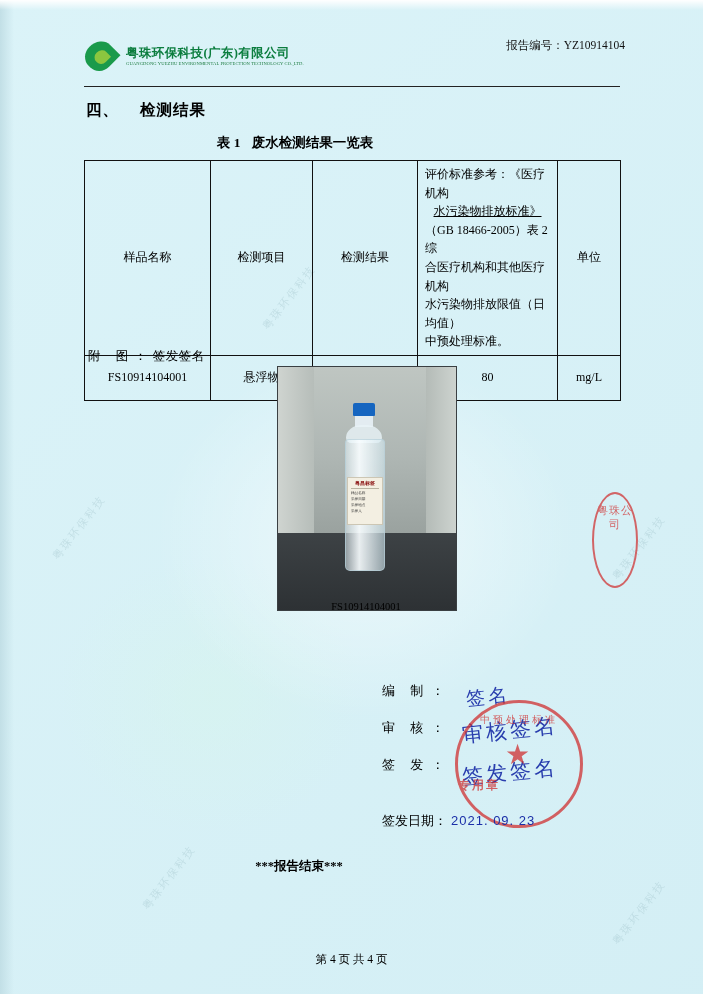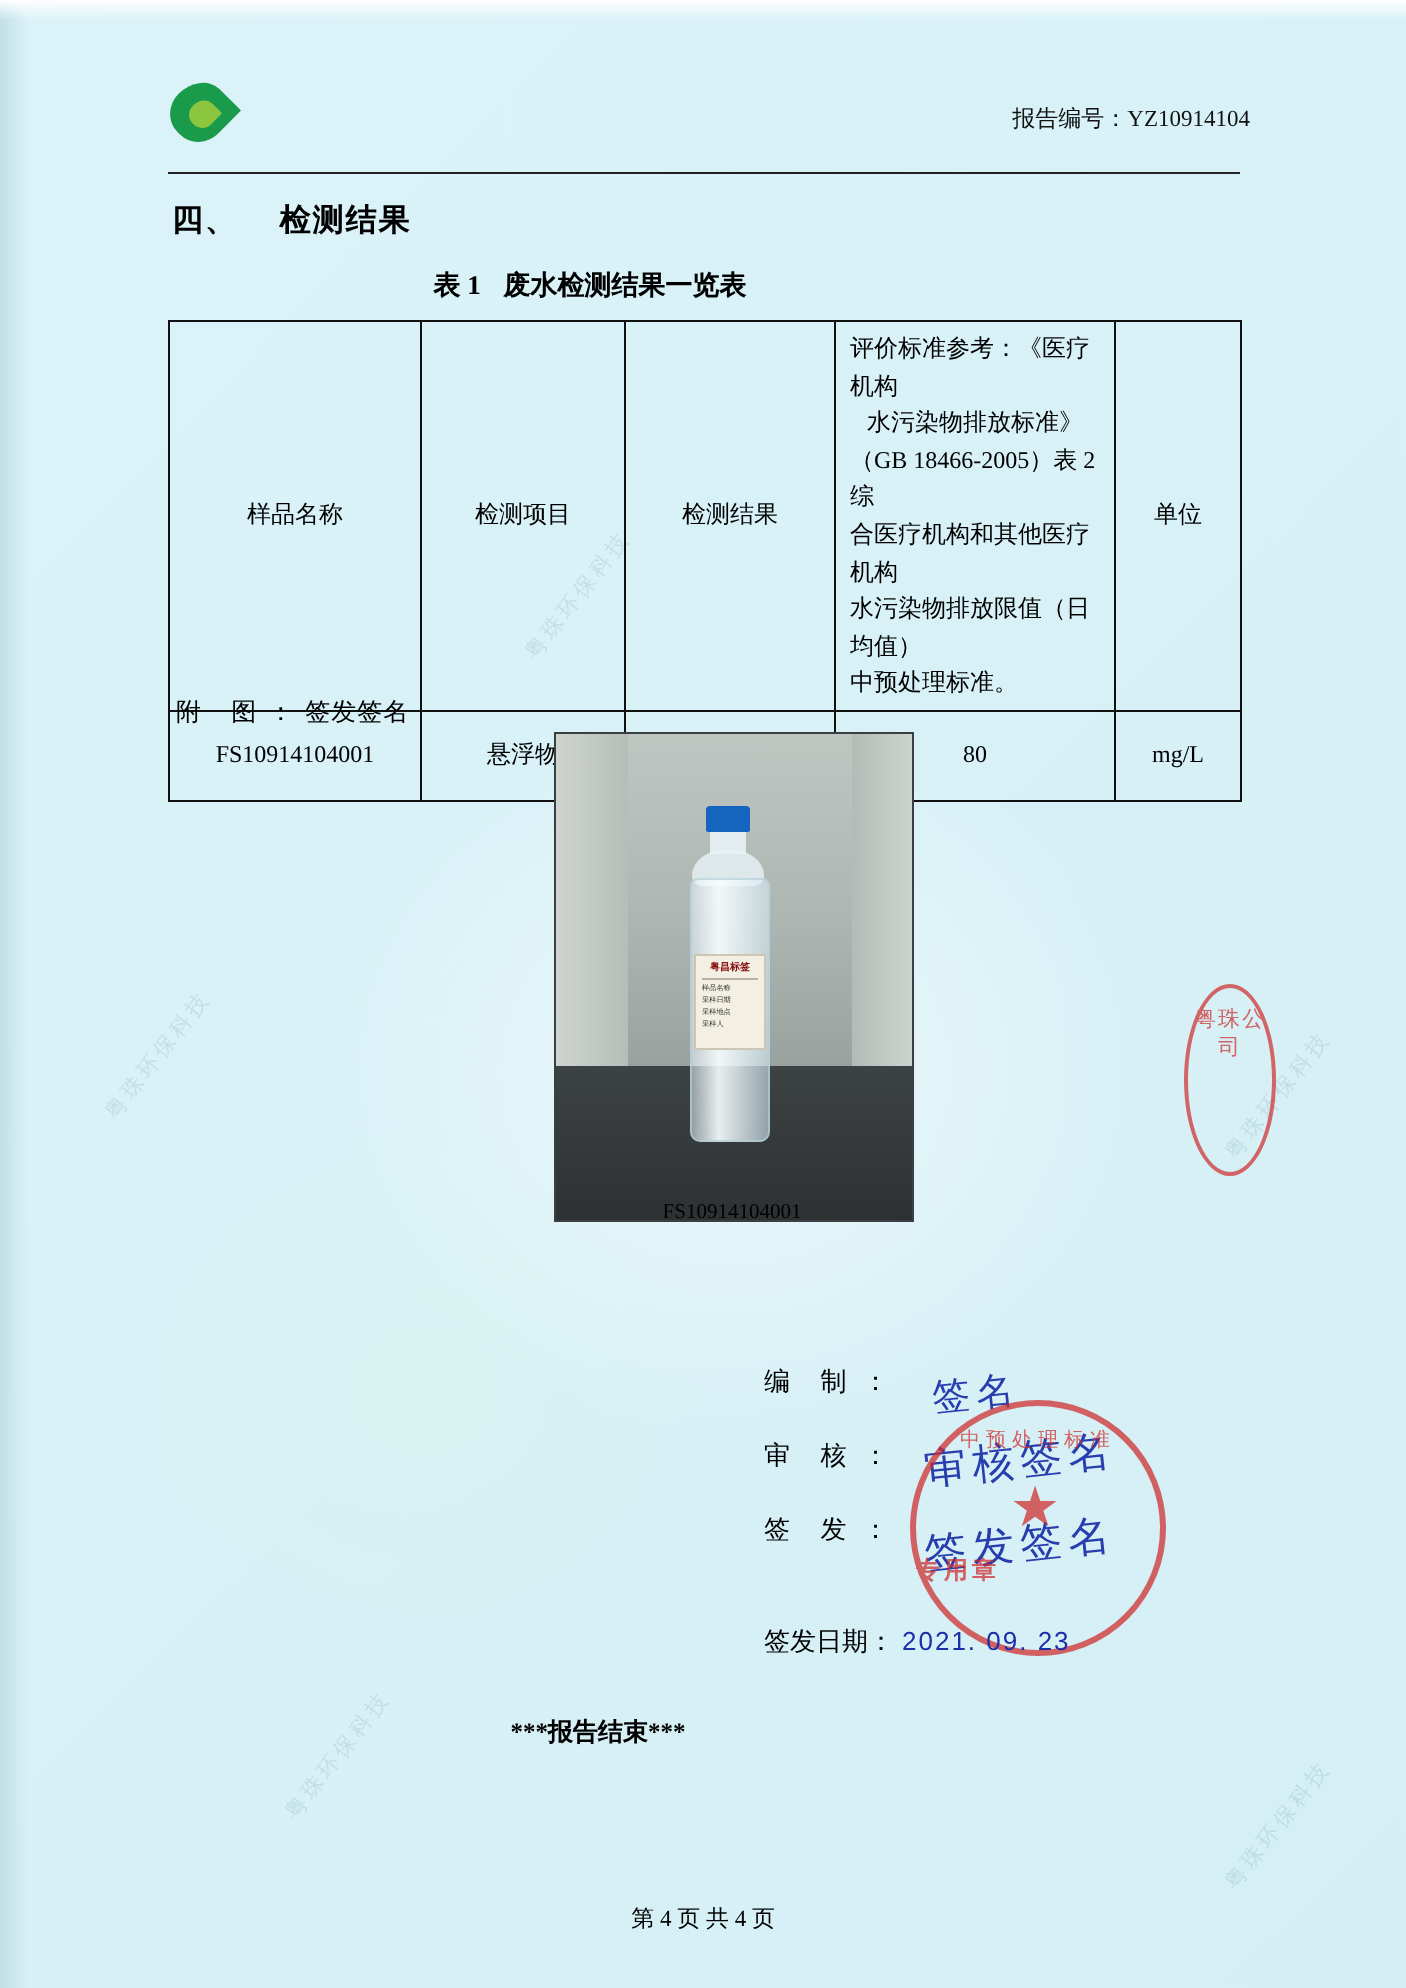--- a/index.html
+++ b/index.html
@@ -94,21 +94,21 @@
   }
   .logo-en {
     font-size: 4.6px;
     color: #1a7a3e;
     letter-spacing: 0.1px;
     white-space: nowrap;
     margin-top: 2px;
   }
   .report-no {
     position: absolute;
-    right: 78px; top: 14px;
+    right: 78px; top: 0;
     font-size: 11.5px;
     color: #111;
     white-space: nowrap;
     font-family: "Liberation Serif", "DejaVu Serif", serif;
   }
   .header-rule {
     position: absolute;
     left: 84px; top: 48px;
     width: 536px;
     height: 1px;
@@ -158,21 +158,21 @@
     height: 122px;
     font-size: 12px;
   }
   .tbl .std-cell {
     text-align: left;
     padding: 4px 7px;
     line-height: 1.55;
     font-size: 10.6px;
   }
   .tbl .std-cell .ln { display: block; }
-  .tbl .std-cell .ln.c { text-align: center; }
+  .tbl .std-cell .ln.c { text-align: center; text-decoration: underline; }
   .tbl .data-row td {
     height: 36px;
     font-size: 12px;
   }
   .col1 { width: 126px; }
   .col2 { width: 102px; }
   .col3 { width: 105px; }
   .col4 { width: 140px; }
   .col5 { width: 63px; }
 
@@ -426,20 +426,24 @@
     <div class="wm wm2">粤珠环保科技</div>
     <div class="wm wm3">粤珠环保科技</div>
     <div class="wm wm4">粤珠环保科技</div>
     <div class="wm wm5">粤珠环保科技</div>
 
     <div class="header">
       <div class="logo-wrap">
         <div class="logo-mark">
           <div class="drop"></div>
           <div class="drop-inner"></div>
+        </div>
+        <div class="logo-text">
+          <div class="logo-cn">粤珠环保科技(广东)有限公司</div>
+          <div class="logo-en">GUANGDONG YUEZHU ENVIRONMENTAL PROTECTION TECHNOLOGY CO.,LTD.</div>
         </div>
       </div>
       <div class="report-no">报告编号：YZ10914104</div>
       <div class="header-rule"></div>
     </div>
 
     <div class="section-title">
       <span class="num">四、</span>
       <span>检测结果</span>
     </div>

